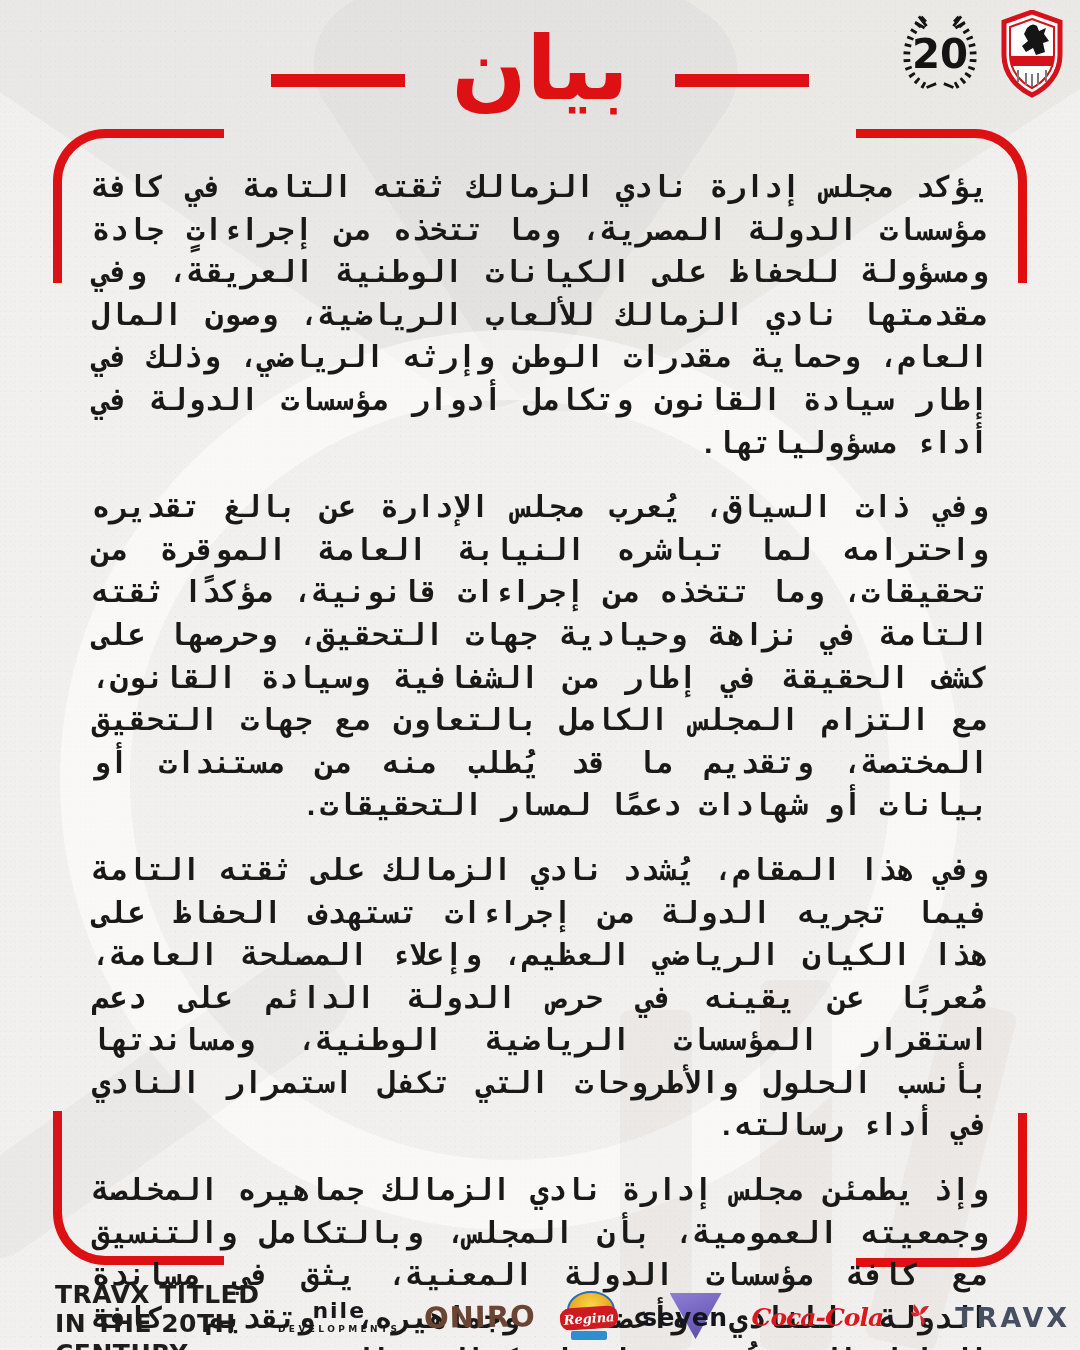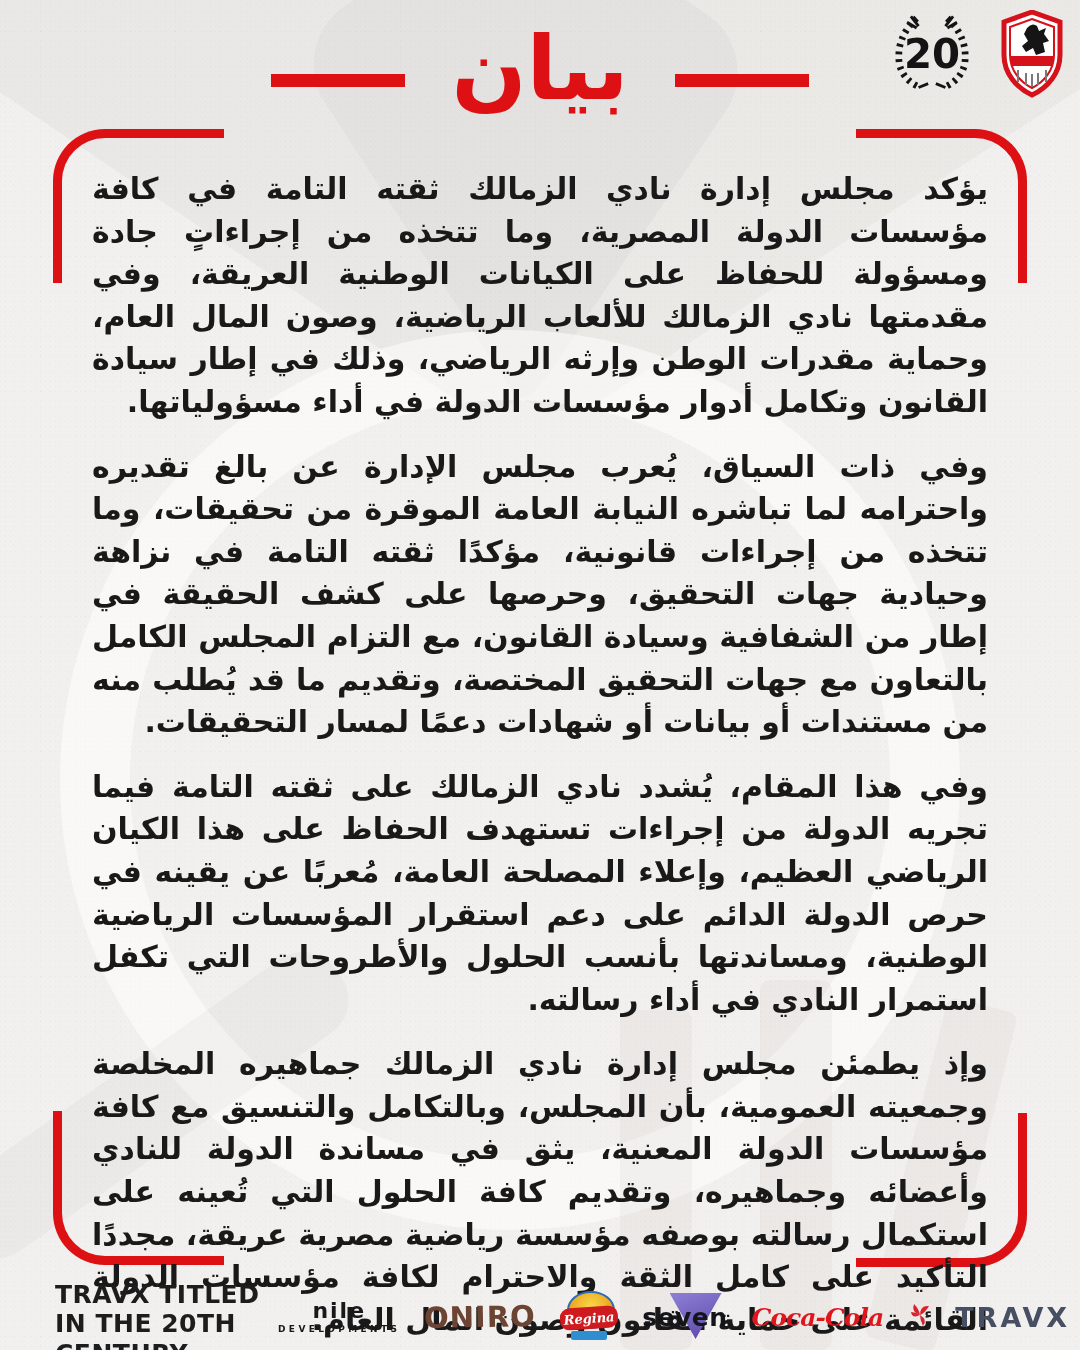--- a/index.html
+++ b/index.html
@@ -21,36 +21,36 @@
   .wm-bar{width:72px;background:rgba(110,105,98,0.05);border-radius:10px;}
   .wm-bar1{left:620px;top:1010px;height:340px;}
   .wm-bar2{left:760px;top:980px;height:370px;}
   .wm-bar3{left:905px;top:1000px;height:350px;transform:rotate(14deg);}
   .wm-diag{left:-80px;top:1060px;width:460px;height:90px;transform:rotate(-35deg);background:rgba(125,120,112,0.05);border-radius:40px;}
 
   
   .header-row{position:absolute;left:0;top:6px;width:100%;height:125px;display:flex;align-items:center;justify-content:center;gap:46px;z-index:2;}
   .title-dash{width:134px;height:13px;background:#dd1113;transform:translateY(12px);}
   .page-title{color:#dd1113;font-size:88px;font-weight:800;line-height:1;margin:0;letter-spacing:-2px;}
-  .badges{position:absolute;right:16px;top:10px;display:flex;align-items:flex-start;gap:20px;z-index:3;}
+  .badges{position:absolute;right:16px;top:10px;display:flex;align-items:flex-start;gap:12px;z-index:3;}
 
   
   .bracket{position:absolute;z-index:2;width:162px;height:145px;}
   .br-tl{left:53px;top:129px;border-left:9px solid #dd1113;border-top:9px solid #dd1113;border-top-left-radius:52px;}
   .br-tr{right:53px;top:129px;border-right:9px solid #dd1113;border-top:9px solid #dd1113;border-top-right-radius:52px;}
   .br-bl{left:53px;top:1111px;border-left:9px solid #dd1113;border-bottom:9px solid #dd1113;border-bottom-left-radius:52px;}
   .br-br{right:53px;top:1113px;border-right:9px solid #dd1113;border-bottom:9px solid #dd1113;border-bottom-right-radius:52px;}
 
   
   .statement{
     position:absolute;left:92px;right:92px;top:168px;z-index:2;
     direction:rtl;text-align:justify;color:#191919;
     font-size:30px;font-weight:700;line-height:1.42;
   }
-  .statement p{margin:0 0 22px 0;}
+  .statement p{margin:0 0 22px 0;font-family:Liberation Mono, monospace;}
 
   
   .most-titled{position:absolute;left:55px;top:1280px;z-index:2;color:#1d1d1d;font-weight:800;font-size:25px;line-height:1.17;letter-spacing:0.5px;}
   .sponsors{position:absolute;left:278px;top:1288px;height:58px;display:flex;align-items:center;gap:24px;z-index:2;}
 
   .sp-nile{display:flex;flex-direction:column;align-items:center;line-height:1;}
   .sp-nile .nm{font-size:22px;font-weight:700;color:#17181c;letter-spacing:2px;}
   .sp-nile .sub{font-size:9px;font-weight:700;color:#17181c;letter-spacing:3.4px;margin-top:3px;}
 
   .sp-oniro{font-size:29px;font-weight:800;color:#6b4433;letter-spacing:1px;transform:rotate(-1deg);}

